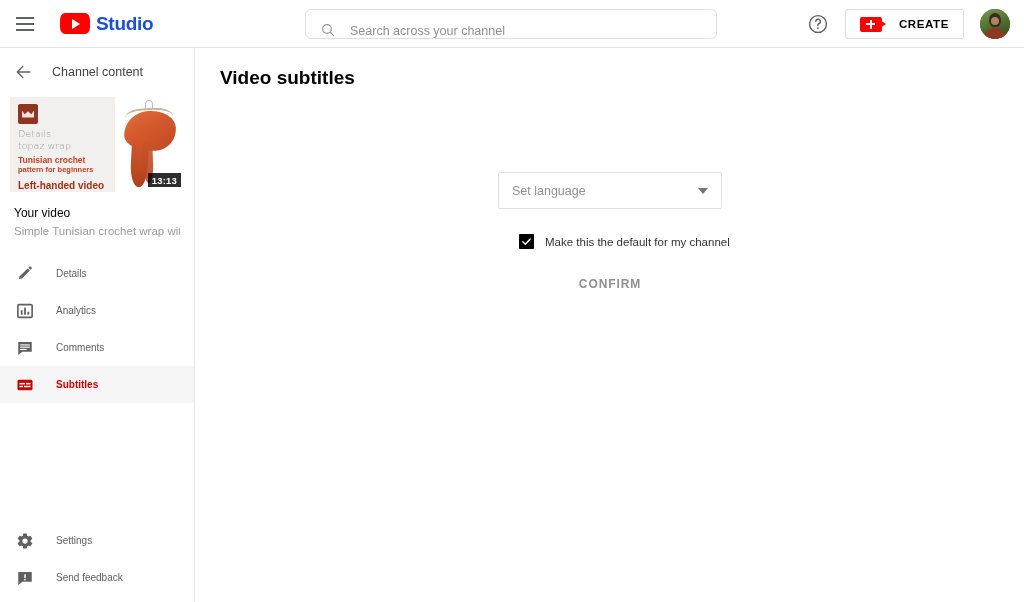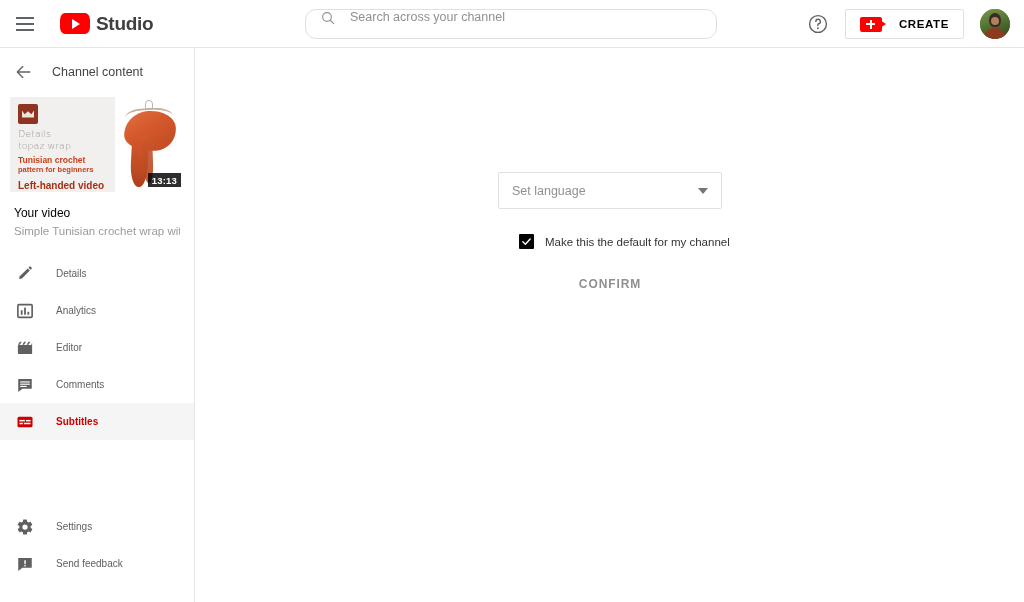--- a/index.html
+++ b/index.html
@@ -63,33 +63,33 @@
     width: 0; height: 0;
     border-left: 8px solid #ffffff;
     border-top: 5px solid transparent;
     border-bottom: 5px solid transparent;
     margin-left: 2px;
   }
   .brand-text {
     font-size: 19px;
     font-weight: bold;
     letter-spacing: -0.3px;
-    color: #404040;
+    color: #1d4ed8;
   }
 
   .search-wrap {
     position: absolute;
     left: 305px;
     top: 9px;
     width: 412px;
     height: 30px;
     border: 1px solid #e0e0e0;
-    border-radius: 11px;
-    display: flex;
-    align-items: flex-start;
+    border-radius: 6px;
+    display: flex;
+    align-items: flex-end;
     background: #ffffff;
   }
   .search-icon {
     width: 16px; height: 16px;
     margin-left: 14px;
     margin-right: 14px;
     flex: 0 0 auto;
   }
   .search-input {
     border: none;
@@ -343,21 +343,21 @@
     font-weight: bold;
   }
   .nav-ico {
     width: 22px; height: 22px;
     display: flex; align-items: center; justify-content: center;
     flex: 0 0 22px;
   }
 
   .nav-bottom {
     position: absolute;
-    left: 0; bottom: 20px;
+    left: 0; bottom: 6px;
     width: 100%;
   }
 
   
   .main {
     position: absolute;
     top: 48px; left: 195px;
     width: 829px;
     height: 554px;
     background: #ffffff;
@@ -536,32 +536,20 @@
         <svg width="18" height="18" viewBox="0 0 24 24">
           <rect x="2.5" y="3.5" width="19" height="17" rx="1.4" fill="none" stroke="#606060" stroke-width="2.2"></rect>
           <rect x="6.4" y="11" width="2.4" height="6" fill="#606060"></rect>
           <rect x="10.8" y="7.5" width="2.4" height="9.5" fill="#606060"></rect>
           <rect x="15.2" y="13" width="2.4" height="4" fill="#606060"></rect>
         </svg>
       </span>
       <span>Analytics</span>
     </div>
 
-    <div class="nav-item">
-      <span class="nav-ico">
-        <svg width="18" height="18" viewBox="0 0 24 24">
-          <rect x="2.5" y="8" width="19" height="12" rx="1" fill="#606060"></rect>
-          <polygon points="2.5,7.6 5.2,3.6 7.6,3.6 5,7.6" fill="#606060"></polygon>
-          <polygon points="8.3,7.6 11,3.6 13.4,3.6 10.8,7.6" fill="#606060"></polygon>
-          <polygon points="14.1,7.6 16.8,3.6 19.2,3.6 16.6,7.6" fill="#606060"></polygon>
-          <polygon points="19.9,7.6 21.5,5.2 21.5,7.6" fill="#606060"></polygon>
-        </svg>
-      </span>
-      <span>Editor</span>
-    </div>
 
     <div class="nav-item">
       <span class="nav-ico">
         <svg width="18" height="18" viewBox="0 0 24 24">
           <path d="M3 4h18v13H8.5L3 21.2V4z" fill="#606060"></path>
           <rect x="5.6" y="7.2" width="12.8" height="1.5" fill="#ffffff"></rect>
           <rect x="5.6" y="10.2" width="12.8" height="1.5" fill="#ffffff"></rect>
           <rect x="5.6" y="13.2" width="8.5" height="1.5" fill="#ffffff"></rect>
         </svg>
       </span>
@@ -600,20 +588,21 @@
           <rect x="11.1" y="13.3" width="1.9" height="1.9" fill="#ffffff"></rect>
         </svg>
       </span>
       <span>Send feedback</span>
     </div>
   </div>
 </div>
 
 <div class="main">
 
+  <div class="page-title">Video subtitles</div>
 
   <div class="center-panel">
 
     <div class="lang-select">
       <span class="lang-select-label">Set language</span>
       <span class="caret"></span>
     </div>
 
     <div class="checkbox-row">
       <span class="checkbox">

